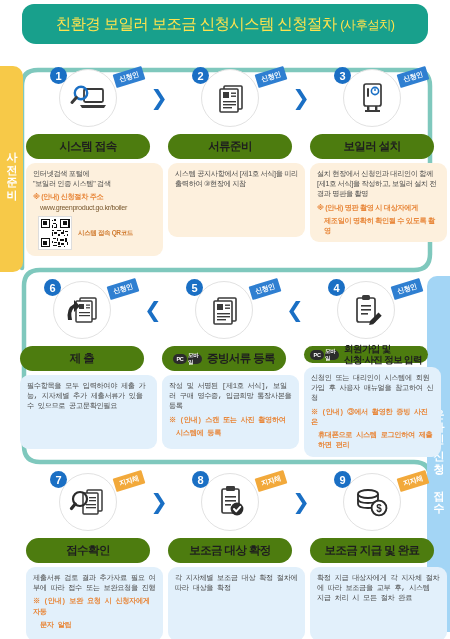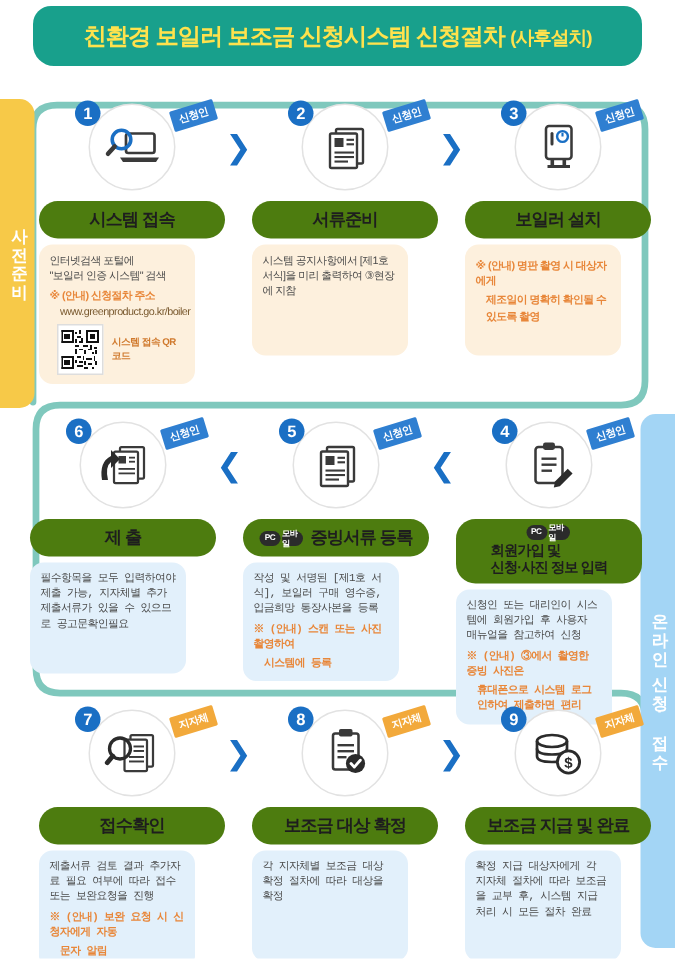--- a/index.html
+++ b/index.html
@@ -12,21 +12,21 @@
   #root { position: relative; width: 450px; height: 639px; }
 
   
   .title-bar {
     position: absolute; left: 22px; top: 4px; width: 406px; height: 40px;
     background: #18a08c;
     border-radius: 12px 12px 14px 14px;
     display: flex; align-items: center; justify-content: center;
   }
   .title-text {
-    color: #ffe24d; font-weight: bold; font-size: 15.5px;
+    color: #ffe24d; font-weight: normal; font-size: 15.5px;
     letter-spacing: -0.7px; white-space: nowrap;
   }
   .title-text .sub { font-size: 12.5px; }
 
   
   .side-tab {
     position: absolute;
     writing-mode: vertical-rl;
     display: flex; align-items: center; justify-content: center;
     color: #ffffff; font-weight: bold; font-size: 11px;
@@ -82,34 +82,34 @@
   .actor-applicant { background: #2f7fd1; }
   .actor-local     { background: #f2a93b; }
 
   .step-title {
     margin: 4px auto 0; width: 124px; height: 25px;
     background: #4d7c0f; border-radius: 13px;
     display: flex; align-items: center; justify-content: center; gap: 3px;
     font-size: 11.5px; font-weight: bold; color: #1e1e1e;
     letter-spacing: -0.6px;
   }
-  .step-title.two-line { height: 43px; flex-direction: column; }
+  .step-title.two-line { height: 17px; flex-direction: row; }
   .title-stack { display: flex; flex-direction: column; line-height: 1.12;
                  font-size: 9.5px; text-align: left; }
   .platform-badges { display: flex; gap: 1px; margin-right: 2px; }
   .pbadge {
     width: 14px; height: 10px; border-radius: 5px;
     background: #2b2b2b; color: #fff;
     font-size: 5.5px; font-weight: bold;
     display: flex; align-items: center; justify-content: center;
     letter-spacing: -0.3px;
   }
 
   .step-body {
-    margin-top: 4px; width: 104px; min-height: 74px;
+    margin-top: 4px; width: 137px; min-height: 74px;
     border-radius: 9px; padding: 6px 7px;
     font-size: 7.2px; line-height: 1.42; letter-spacing: -0.35px;
     color: #4a4a4a;
   }
   .body-warm { background: #fdf0dd; }
   .body-cool { background: #e2f0fb; font-family: Liberation Mono, monospace; }
   .note { color: #e8873a; font-weight: bold; margin-top: 3px; }
   .note-indent { padding-left: 7px; display: block; }
   .url { color: #7a5a30; padding-left: 7px; display: block; }
 
@@ -269,20 +269,21 @@
             <line x1="19" y1="8.5" x2="19" y2="11" stroke="#1a6fc4" stroke-width="1.4"></line>
             <rect x="11" y="26" width="2.4" height="5" fill="#3a3a3a"></rect>
             <rect x="19" y="26" width="2.4" height="5" fill="#3a3a3a"></rect>
             <rect x="9" y="30" width="15" height="2" fill="#3a3a3a"></rect>
           </svg>
         </div>
         <div class="actor-tag actor-applicant">신청인</div>
       </div>
       <div class="step-title">보일러 설치</div>
       <div class="step-body body-warm">
+        <div>설치 현장에서 신청인과 대리인이 함께 [제1호 서식]을 작성하고, 보일러 설치 전경과 명판을 촬영</div>
         <div class="note">※ (안내) 명판 촬영 시 대상자에게</div>
         <span class="note note-indent">제조일이 명확히 확인될 수 있도록 촬영</span>
       </div>
     </div>
   </div>
 
   <div class="row row-2">
 
     <div class="step">
       <div class="icon-wrap">

